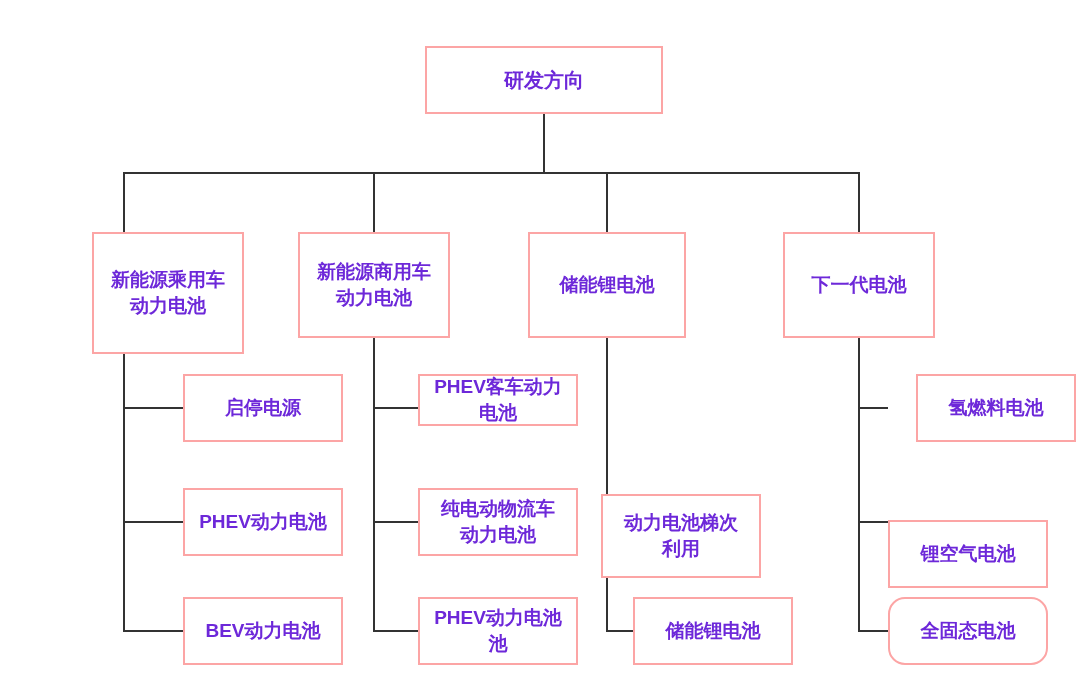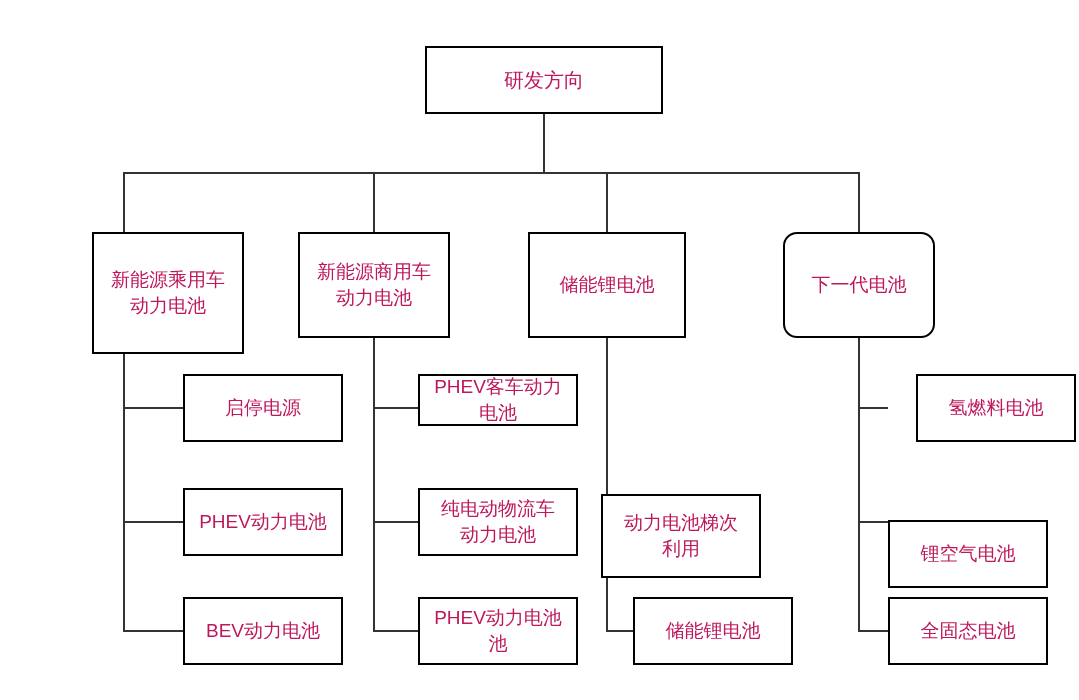--- a/index.html
+++ b/index.html
@@ -22,29 +22,30 @@
     pointer-events: none;
   }
   .connectors line {
     stroke: #333333;
     stroke-width: 2;
   }
   .node {
     position: absolute;
     box-sizing: border-box;
     background: #ffffff;
-    border: 2px solid #000000;
-    color: #be185d;
+    border: 2px solid #fca5a5;
+    color: #6d28d9;
     display: flex;
     align-items: center;
     justify-content: center;
     text-align: center;
     white-space: pre-line;
     line-height: 1.35;
     font-size: 19px;
+    font-weight: bold;
   }
   .node.root {
     font-size: 20px;
   }
 </style>
 </head>
 <body>
 
 <div class="canvas">
 
@@ -79,34 +80,34 @@
     <line x1="858" y1="631" x2="888" y2="631"></line>
   </svg>
 
   <div class="node root" style="left:425px; top:46px; width:238px; height:68px;">研发方向</div>
 
   <div class="node" style="left:48px; top:232px; width:152px; height:122px;margin-left:44px;">新能源乘用车
 动力电池</div>
   <div class="node" style="left:298px; top:232px; width:152px; height:106px;">新能源商用车
 动力电池</div>
   <div class="node" style="left:528px; top:232px; width:158px; height:106px;">储能锂电池</div>
-  <div class="node" style="left:783px; top:232px; width:152px; height:106px;border-radius:14px;">下一代电池</div>
+  <div class="node" style="left:783px; top:232px; width:152px; height:106px;">下一代电池</div>
 
   <div class="node" style="left:183px; top:374px; width:160px; height:68px;">启停电源</div>
   <div class="node" style="left:183px; top:488px; width:160px; height:68px;">PHEV动力电池</div>
   <div class="node" style="left:183px; top:597px; width:160px; height:68px;">BEV动力电池</div>
 
   <div class="node" style="left:418px; top:374px; width:160px; height:52px;">PHEV客车动力
 电池</div>
   <div class="node" style="left:418px; top:488px; width:160px; height:68px;">纯电动物流车
 动力电池</div>
   <div class="node" style="left:418px; top:597px; width:160px; height:68px;">PHEV动力电池
 池</div>
 
   <div class="node" style="left:601px; top:488px; width:160px; height:84px;margin-top:6px;">动力电池梯次
 利用</div>
   <div class="node" style="left:633px; top:597px; width:160px; height:68px;">储能锂电池</div>
 
   <div class="node" style="left:888px; top:374px; width:160px; height:68px;margin-left:28px;">氢燃料电池</div>
   <div class="node" style="left:888px; top:488px; width:160px; height:68px;margin-top:32px;">锂空气电池</div>
-  <div class="node" style="left:888px; top:597px; width:160px; height:68px;">全固态电池</div>
+  <div class="node" style="left:888px; top:597px; width:160px; height:68px;border-radius:17px;">全固态电池</div>
 
 </div>
 
 </body></html>

